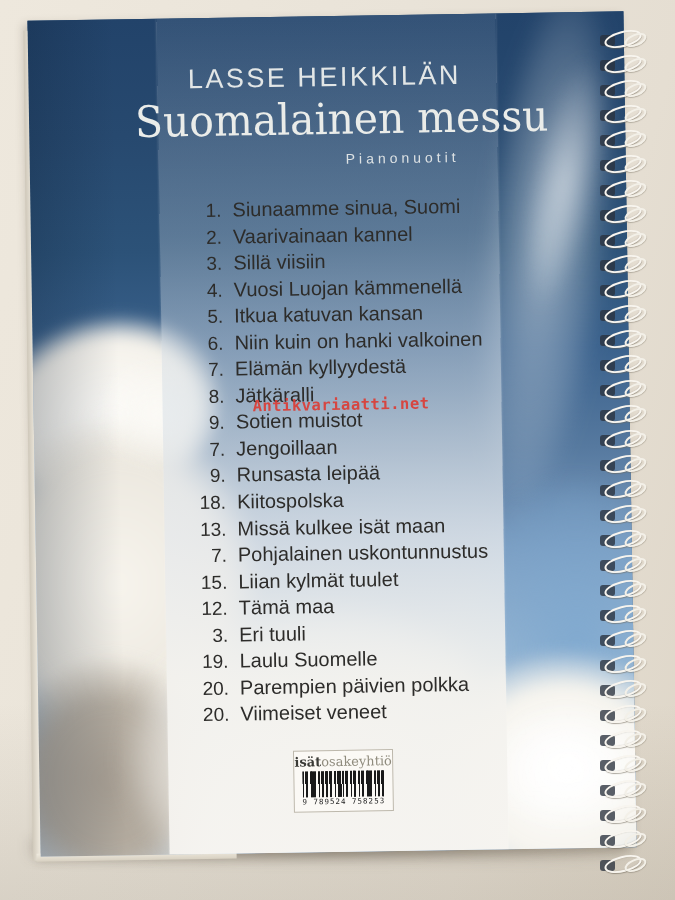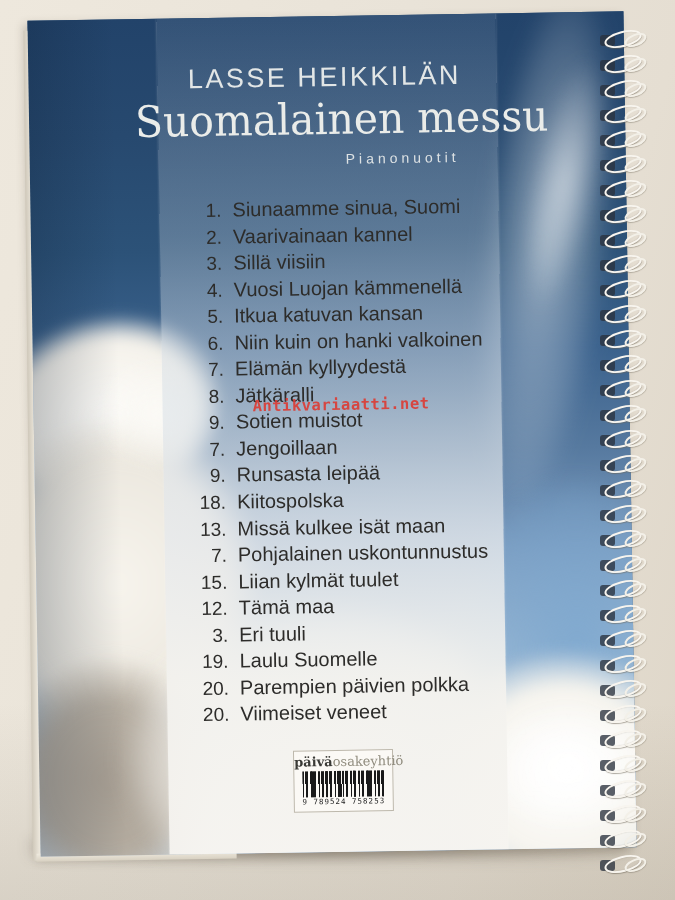--- a/index.html
+++ b/index.html
@@ -267,21 +267,21 @@
           <div class="track">
             <span class="tnum">20.</span>
             <span class="ttitle">Viimeiset veneet</span>
           </div>
         </div>
 
       <div class="watermark">Antikvariaatti.net</div>
 
       <div class="publisher-box">
         <div class="publisher-name">
-          <span class="bold">päivä</span><span class="light">osakeyhtiö</span>
+          <span class="bold">isät</span><span class="light">osakeyhtiö</span>
         </div>
         <div class="barcode"></div>
         <div class="barcode-digits">9 789524 758253</div>
       </div>
     </div>
   </div>
 
   <div class="spiral">
       <div class="coil" style="top: 0px;">
         <span class="slot"></span>

